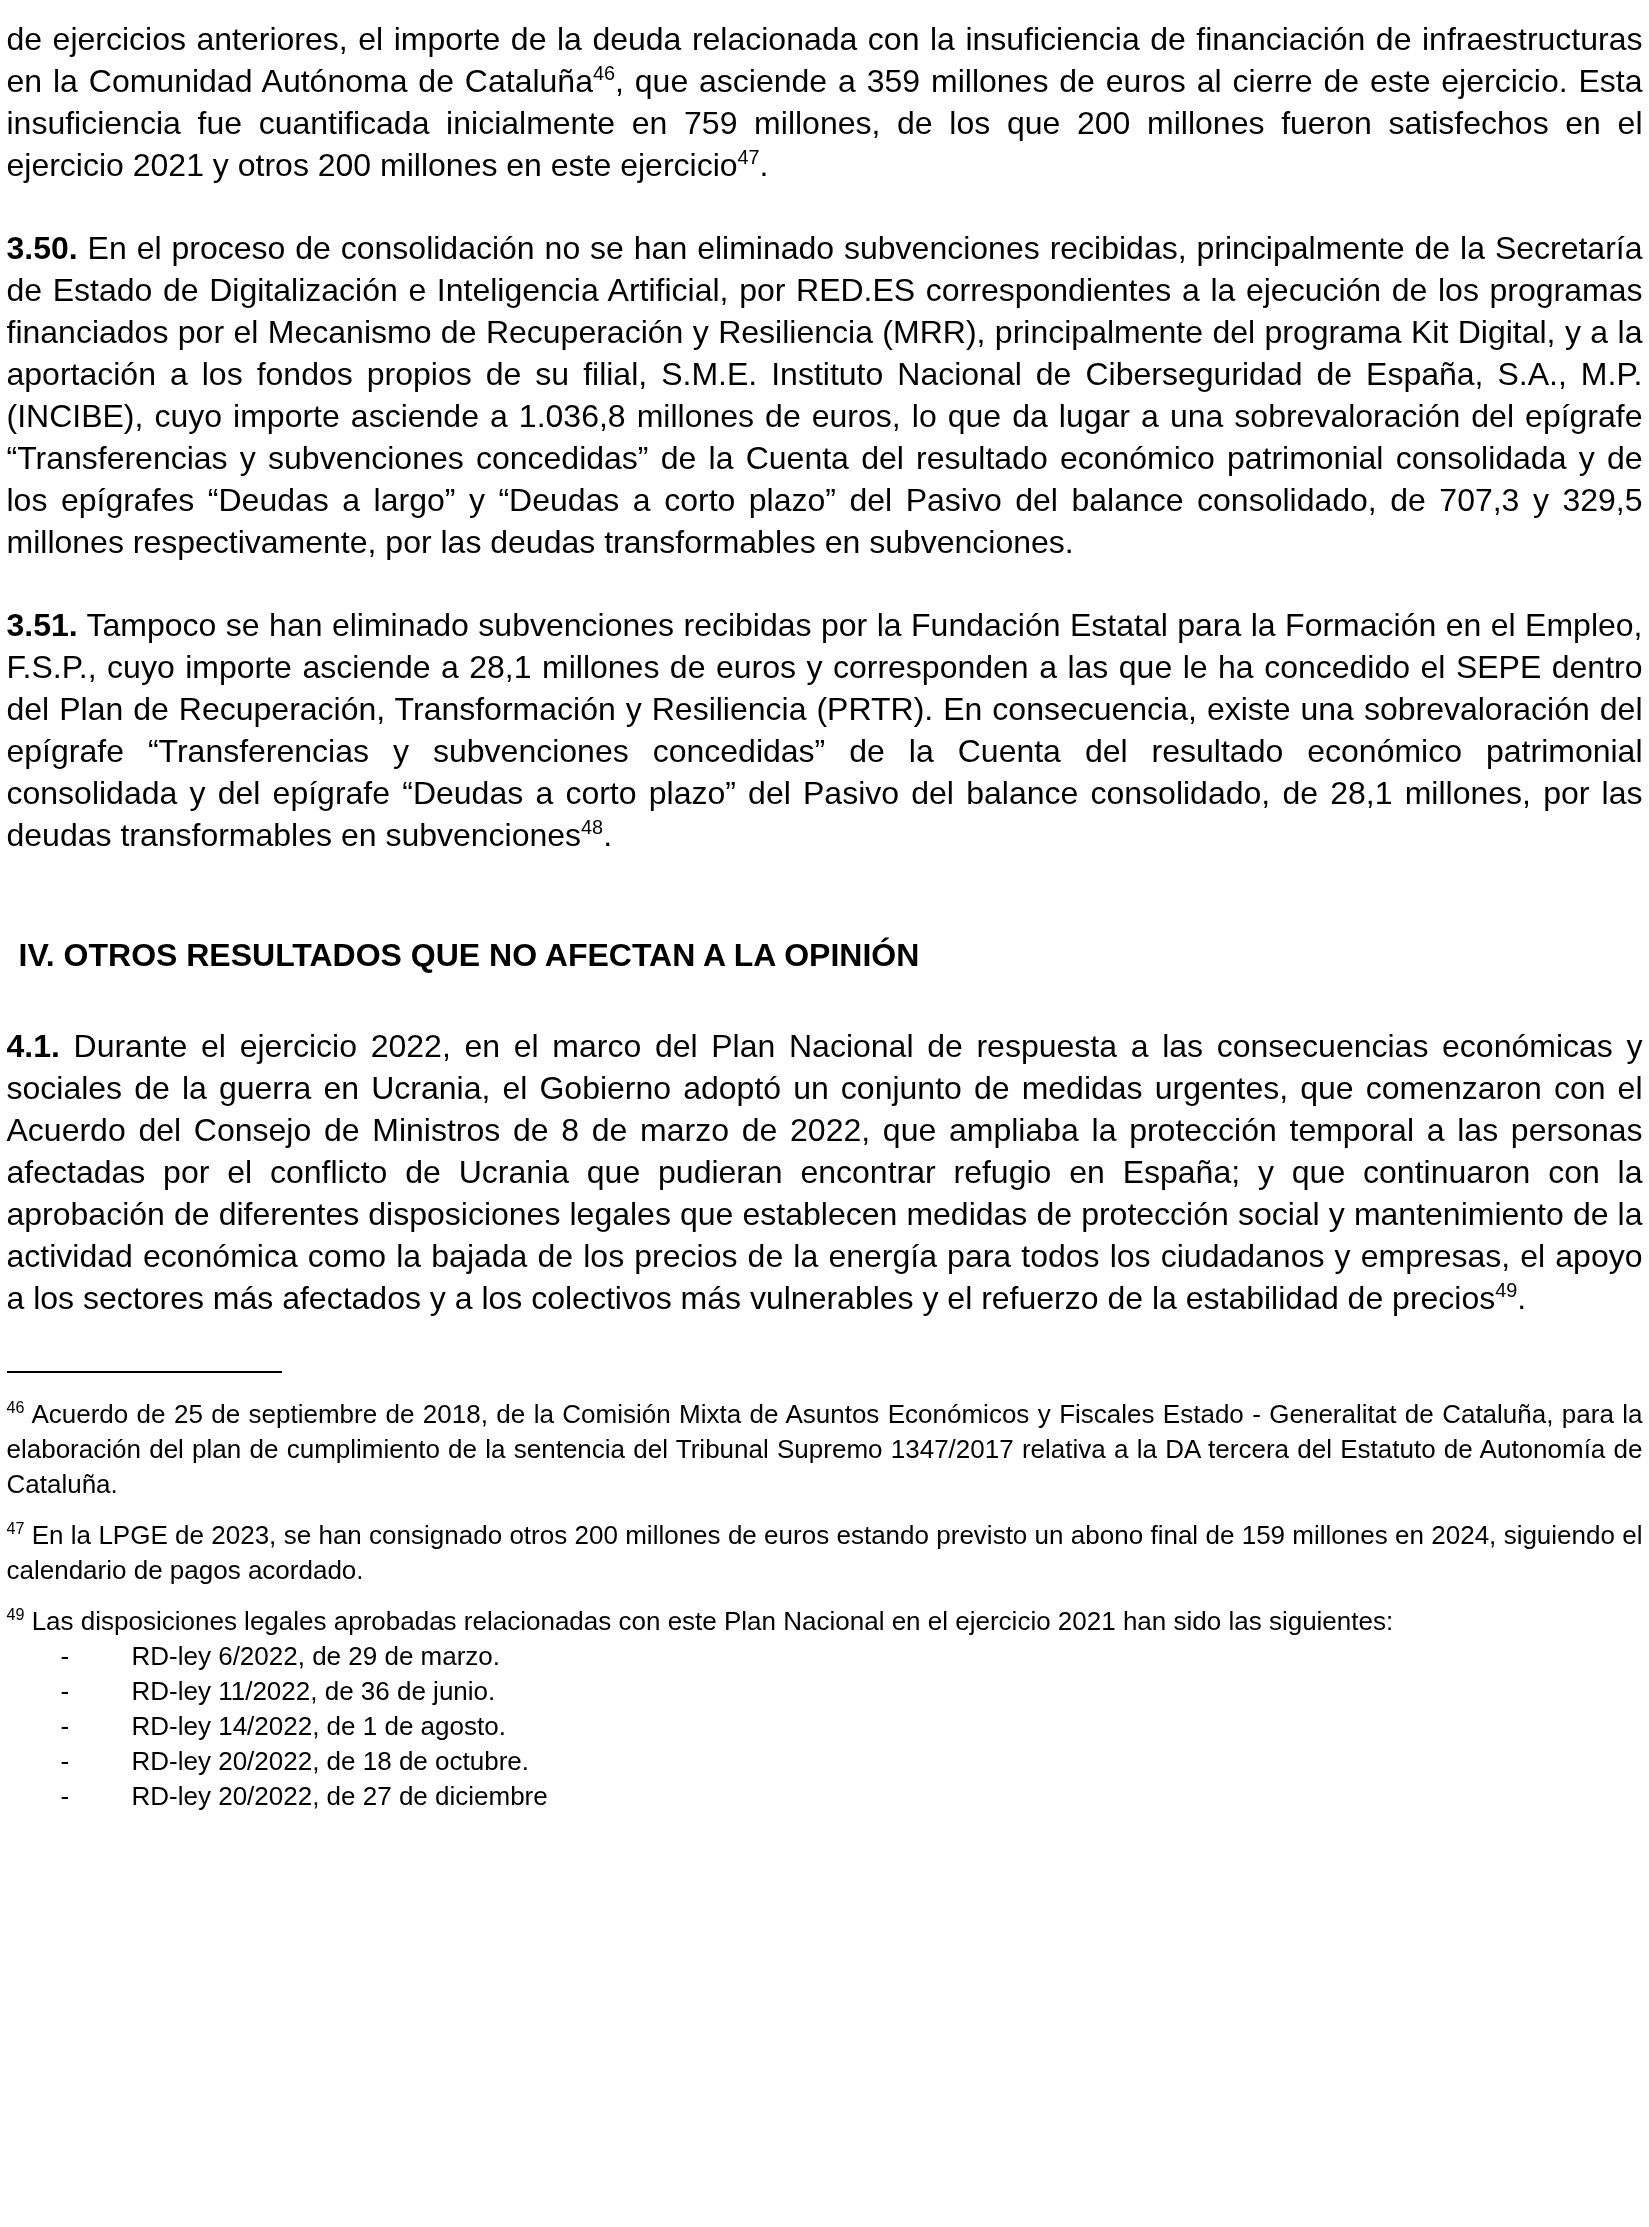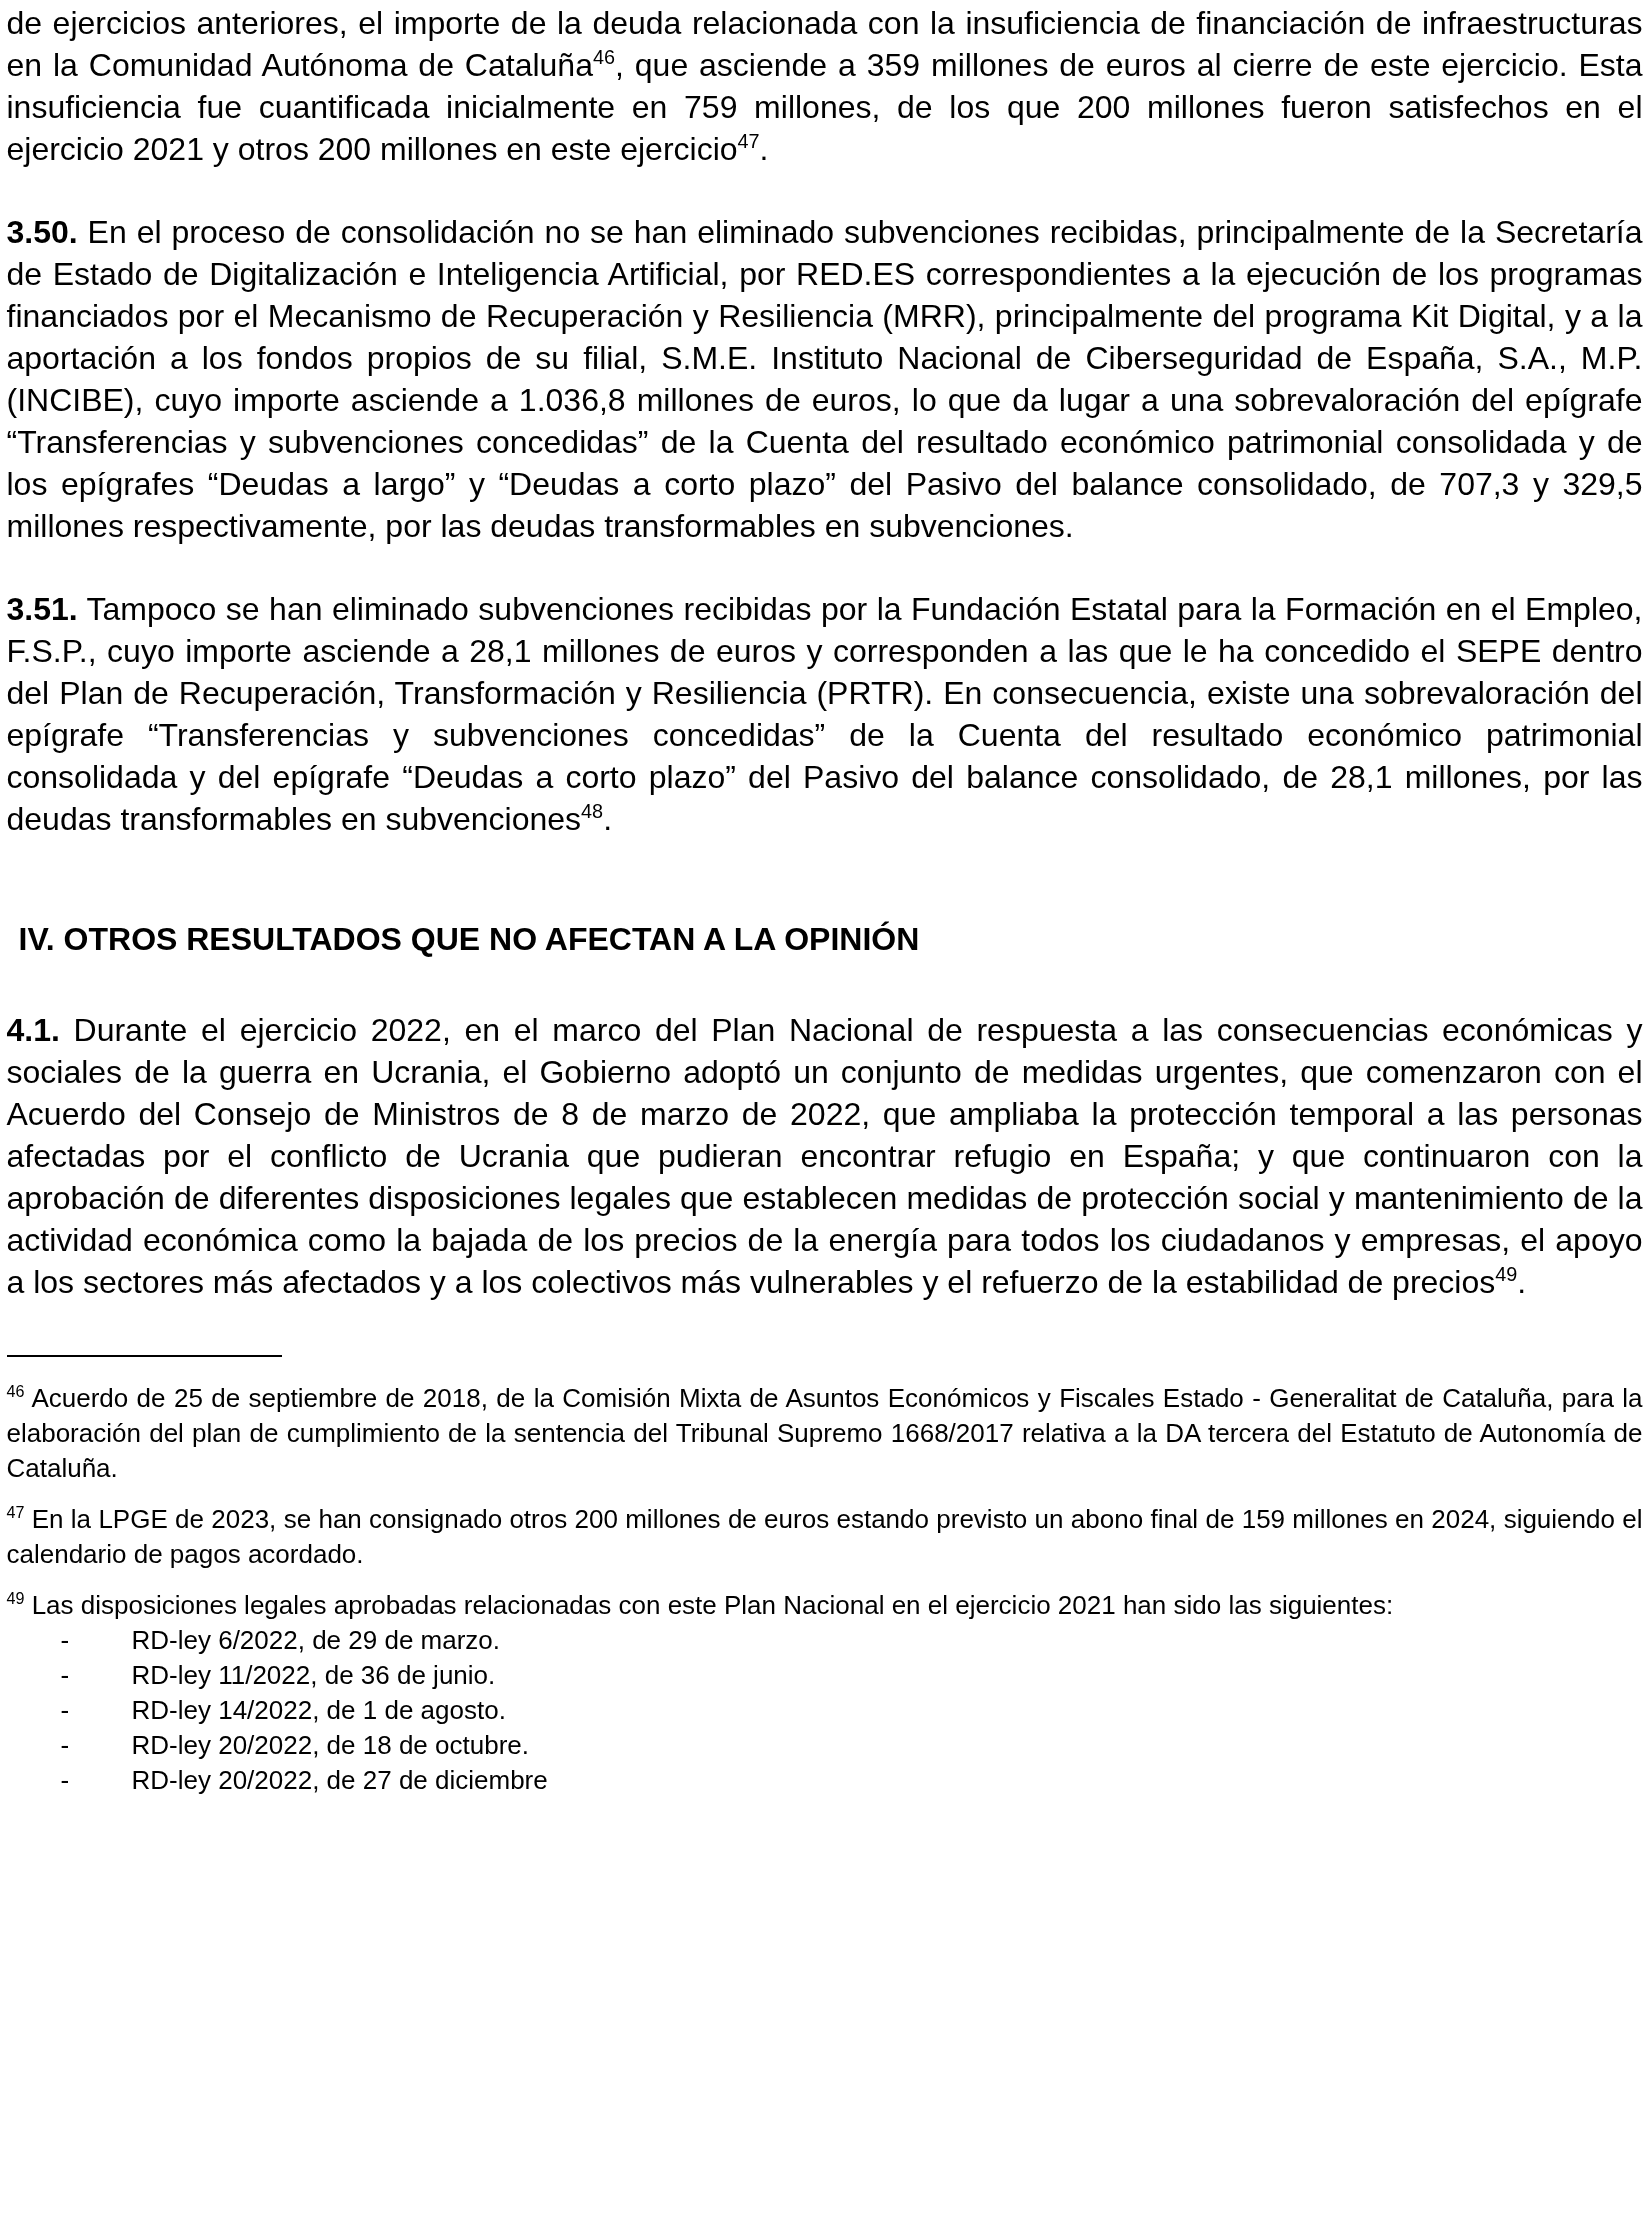--- a/index.html
+++ b/index.html
@@ -14,21 +14,21 @@
     color: #000000;
     font-family: "Liberation Sans", sans-serif;
     overflow: hidden;
   }
   .document-body p,
   .document-body h2 {
     font-size: 32px;
     line-height: 42px;
     text-align: justify;
   }
-  .paragraph { margin: 0 0 41px 0; }
+  .paragraph { margin: 16px 0 41px 0; }
   .h-section {
     font-weight: bold;
     margin: 78px 0 49px 12px;
     font-size: 32.5px;
   }
   .h-subsection {
     font-weight: bold;
     margin: 0 0 44px 0;
     font-size: 32.5px;
   }
@@ -67,21 +67,21 @@
 <div class="page">
   <main class="document-body">
       <p class="paragraph"><span>de ejercicios anteriores, el importe de la deuda relacionada con la insuficiencia de financiación de infraestructuras en la Comunidad Autónoma de Cataluña</span><sup>46</sup><span>, que asciende a 359 millones de euros al cierre de este ejercicio. Esta insuficiencia fue cuantificada inicialmente en 759 millones, de los que 200 millones fueron satisfechos en el ejercicio 2021 y otros 200 millones en este ejercicio</span><sup>47</sup><span>.</span></p>
       <p class="paragraph"><b>3.50.</b><span> En el proceso de consolidación no se han eliminado subvenciones recibidas, principalmente de la Secretaría de Estado de Digitalización e Inteligencia Artificial, por RED.ES correspondientes a la ejecución de los programas financiados por el Mecanismo de Recuperación y Resiliencia (MRR), principalmente del programa Kit Digital, y a la aportación a los fondos propios de su filial, S.M.E. Instituto Nacional de Ciberseguridad de España, S.A., M.P. (INCIBE), cuyo importe asciende a 1.036,8 millones de euros, lo que da lugar a una sobrevaloración del epígrafe “Transferencias y subvenciones concedidas” de la Cuenta del resultado económico patrimonial consolidada y de los epígrafes “Deudas a largo” y “Deudas a corto plazo” del Pasivo del balance consolidado, de 707,3 y 329,5 millones respectivamente, por las deudas transformables en subvenciones.</span></p>
       <p class="paragraph"><b>3.51.</b><span> Tampoco se han eliminado subvenciones recibidas por la Fundación Estatal para la Formación en el Empleo, F.S.P., cuyo importe asciende a 28,1 millones de euros y corresponden a las que le ha concedido el SEPE dentro del Plan de Recuperación, Transformación y Resiliencia (PRTR). En consecuencia, existe una sobrevaloración del epígrafe “Transferencias y subvenciones concedidas” de la Cuenta del resultado económico patrimonial consolidada y del epígrafe “Deudas a corto plazo” del Pasivo del balance consolidado, de 28,1 millones, por las deudas transformables en subvenciones</span><sup>48</sup><span>.</span></p>
       <h2 class="h-section"><span>IV. OTROS RESULTADOS QUE NO AFECTAN A LA OPINIÓN</span></h2>
       <p class="paragraph"><b>4.1.</b><span> Durante el ejercicio 2022, en el marco del Plan Nacional de respuesta a las consecuencias económicas y sociales de la guerra en Ucrania, el Gobierno adoptó un conjunto de medidas urgentes, que comenzaron con el Acuerdo del Consejo de Ministros de 8 de marzo de 2022, que ampliaba la protección temporal a las personas afectadas por el conflicto de Ucrania que pudieran encontrar refugio en España; y que continuaron con la aprobación de diferentes disposiciones legales que establecen medidas de protección social y mantenimiento de la actividad económica como la bajada de los precios de la energía para todos los ciudadanos y empresas, el apoyo a los sectores más afectados y a los colectivos más vulnerables y el refuerzo de la estabilidad de precios</span><sup>49</sup><span>.</span></p>
     </main>
   <div class="footnote-rule"></div>
   <section class="footnotes">
-      <div class="footnote"><sup>46</sup> <span>Acuerdo de 25 de septiembre de 2018, de la Comisión Mixta de Asuntos Económicos y Fiscales Estado - Generalitat de Cataluña, para la elaboración del plan de cumplimiento de la sentencia del Tribunal Supremo 1668/2017 relativa a la DA tercera del Estatuto de Autonomía de Cataluña.</span></div>
+      <div class="footnote"><sup>46</sup> <span>Acuerdo de 25 de septiembre de 2018, de la Comisión Mixta de Asuntos Económicos y Fiscales Estado - Generalitat de Cataluña, para la elaboración del plan de cumplimiento de la sentencia del Tribunal Supremo 1347/2017 relativa a la DA tercera del Estatuto de Autonomía de Cataluña.</span></div>
       <div class="footnote"><sup>47</sup> <span>En la LPGE de 2023, se han consignado otros 200 millones de euros estando previsto un abono final de 159 millones en 2024, siguiendo el calendario de pagos acordado.</span></div>
       <div class="footnote"><sup>49</sup> <span>Las disposiciones legales aprobadas relacionadas con este Plan Nacional en el ejercicio 2021 han sido las siguientes:</span><div class="fn-item">
           <span class="dash">-</span>
           <span>RD-ley 6/2022, de 29 de marzo.</span>
         </div><div class="fn-item">
           <span class="dash">-</span>
           <span>RD-ley 11/2022, de 36 de junio.</span>
         </div><div class="fn-item">
           <span class="dash">-</span>
           <span>RD-ley 14/2022, de 1 de agosto.</span>

